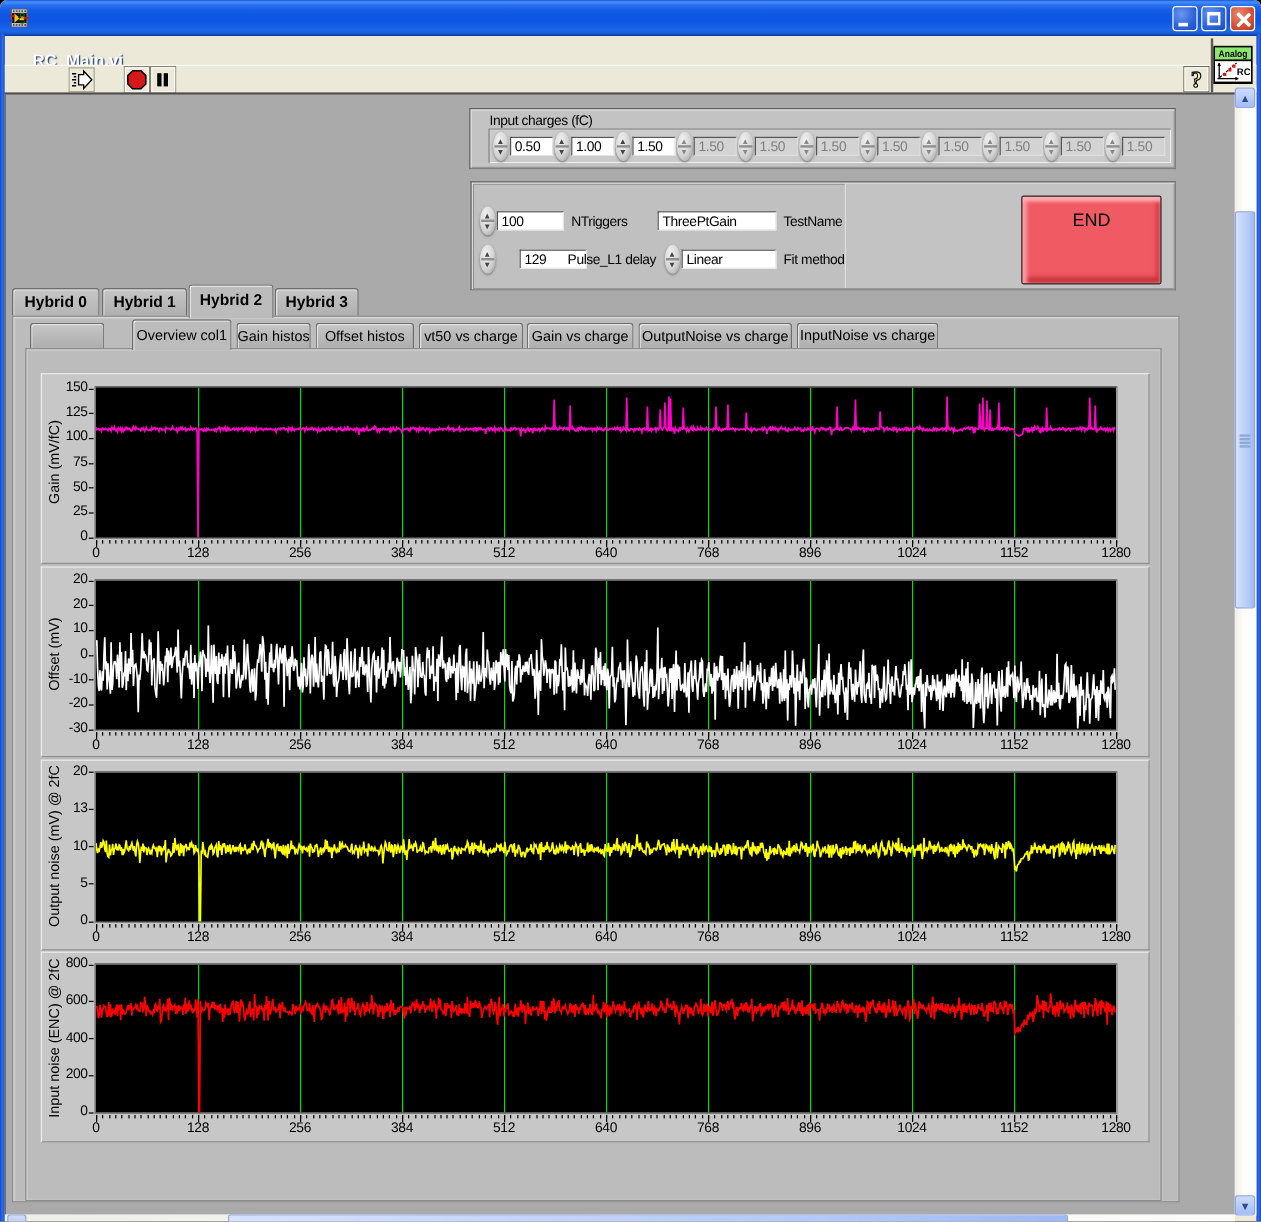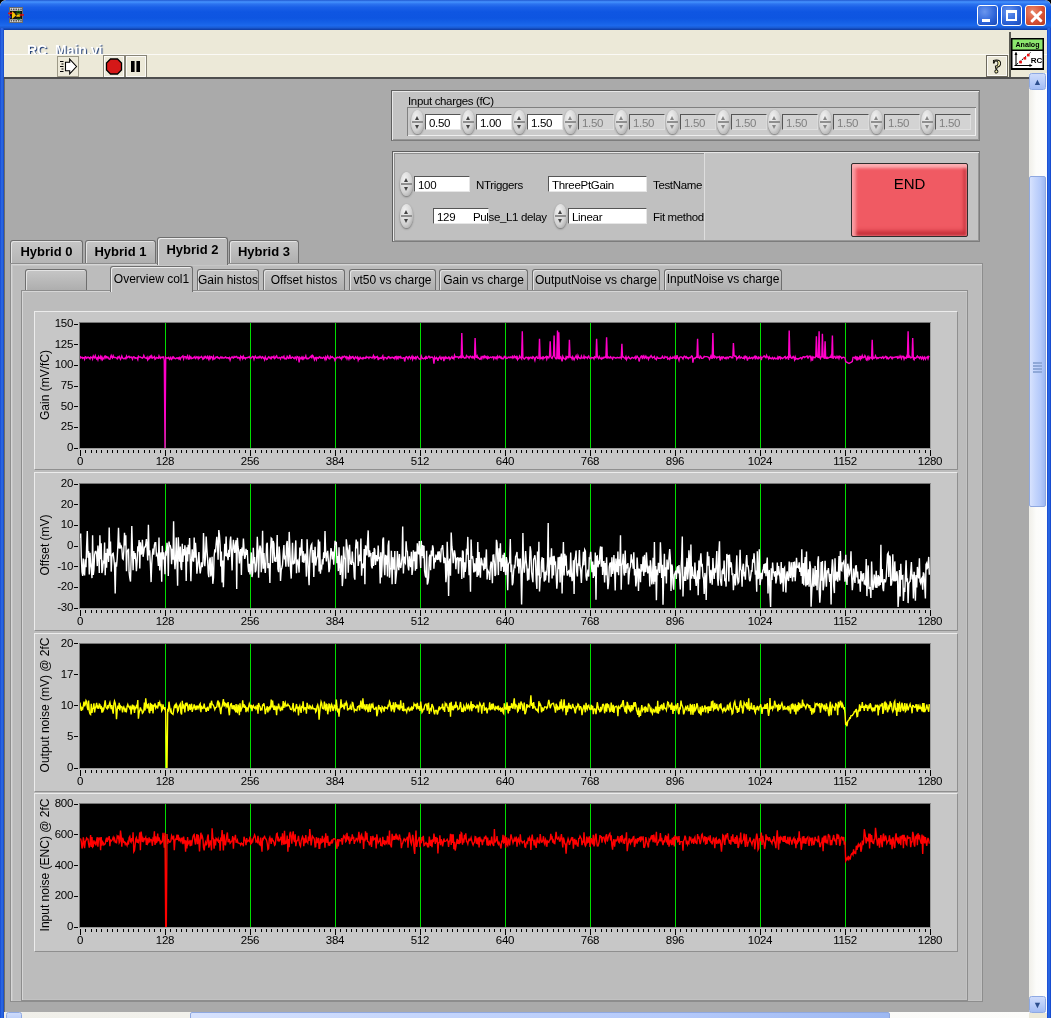--- a/index.html
+++ b/index.html
@@ -703,21 +703,21 @@
 <div class="xlab" style="left:535px;top:142.0px">768</div>
 <div class="xlab" style="left:620px;top:142.0px">896</div>
 <div class="xlab" style="left:705px;top:142.0px">1024</div>
 <div class="xlab" style="left:790px;top:142.0px">1152</div>
 <div class="xlab" style="left:875px;top:142.0px">1280</div>
 </div>
 <div class="gw" style="top:342px">
 <div class="rot" style="left:-70px;top:63.75px;width:160px">Output noise (mV) @ 2fC</div>
 <div class="ylab" style="left:4px;top:2.5px">20</div>
 <div class="abs" style="left:39px;top:9.0px;width:4px;height:1px;background:#000"></div>
-<div class="ylab" style="left:4px;top:33.60000000000002px">17</div>
+<div class="ylab" style="left:4px;top:33.60000000000002px">13</div>
 <div class="abs" style="left:39px;top:40.10000000000002px;width:4px;height:1px;background:#000"></div>
 <div class="ylab" style="left:4px;top:64.79999999999995px">10</div>
 <div class="abs" style="left:39px;top:71.29999999999995px;width:4px;height:1px;background:#000"></div>
 <div class="ylab" style="left:4px;top:95.89999999999998px">5</div>
 <div class="abs" style="left:39px;top:102.39999999999998px;width:4px;height:1px;background:#000"></div>
 <div class="ylab" style="left:4px;top:127px">0</div>
 <div class="abs" style="left:39px;top:133.5px;width:4px;height:1px;background:#000"></div>
 <div class="plot" style="left:44px;top:8.5px;width:852.0px;height:126.5px">
 <svg width="850" height="124" viewBox="0 0 850 124" preserveAspectRatio="none">
                 <line x1="85.5" y1="0" x2="85.5" y2="124.5" stroke="#00dd00" stroke-width="1"></line>

